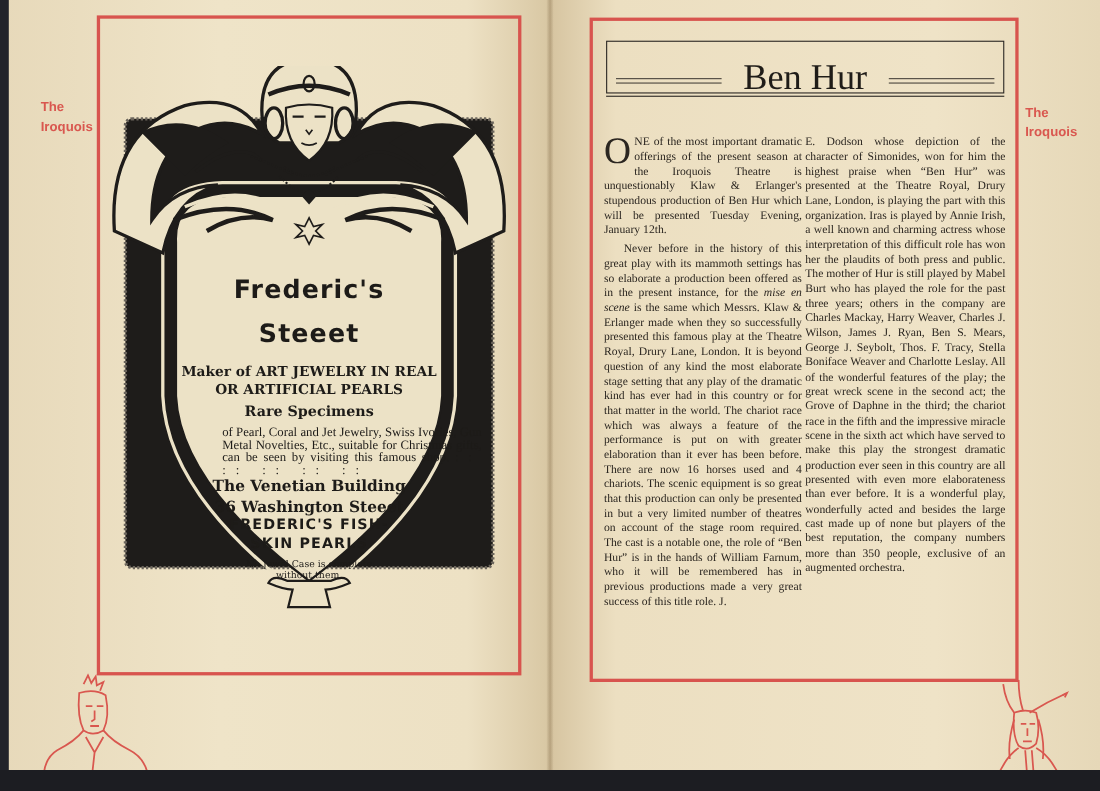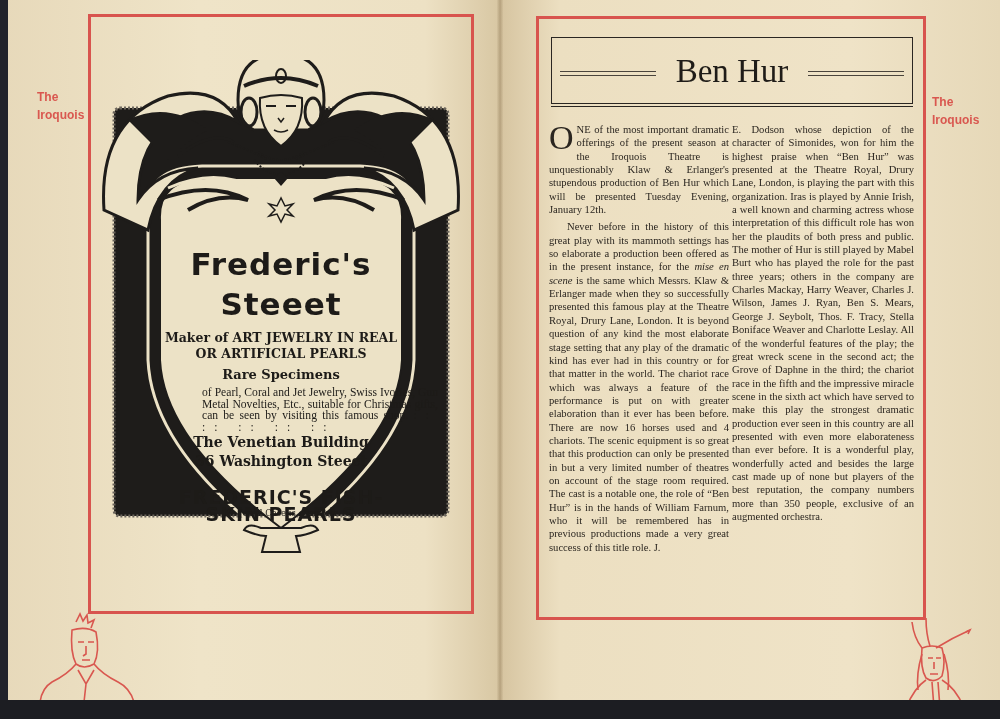--- a/index.html
+++ b/index.html
@@ -17,32 +17,32 @@
   .side-label.r{left:932px;top:93px;}
 
   .frame{position:absolute;border:3px solid #d8544e;box-sizing:border-box;}
   .frame.left{left:88px;top:14px;width:386px;height:600px;}
   .frame.right{left:536px;top:16px;width:390px;height:604px;}
 
   
   .ad{position:absolute;left:98px;top:60px;width:366px;height:520px;}
   .ad svg{position:absolute;left:0;top:0;}
   .ad-text{position:absolute;left:0;width:366px;text-align:center;color:#1d1b18;}
-  .ad-title{top:184px;font-family:"DejaVu Sans",sans-serif;font-weight:bold;font-size:31px;line-height:40px;letter-spacing:1px;}
+  .ad-title{top:184px;font-family:"DejaVu Sans",sans-serif;font-weight:bold;font-size:23px;line-height:40px;letter-spacing:1px;}
   .ad-sub{top:270px;font-family:"DejaVu Serif",serif;font-weight:bold;font-size:12.5px;line-height:16px;}
   .ad-rare{top:307px;font-family:"DejaVu Serif",serif;font-weight:bold;font-size:13px;}
   .ad-body{top:327px;left:68px;width:236px;text-align:justify;font-family:"Liberation Serif",serif;font-size:11.6px;line-height:11.5px;margin-left:36px;}
   .ad-body .dots{letter-spacing:9px;}
   .ad-building{top:374px;font-family:"DejaVu Serif",serif;font-weight:bold;font-size:14px;}
   .ad-street{top:393px;font-family:"DejaVu Serif",serif;font-weight:bold;font-size:14px;}
-  .ad-pearls{top:429px;font-family:"DejaVu Sans",sans-serif;font-weight:bold;font-size:19px;line-height:17px;letter-spacing:1px;text-align:center;}
+  .ad-pearls{top:409px;font-family:"DejaVu Sans",sans-serif;font-weight:bold;font-size:13px;line-height:17px;letter-spacing:1px;text-align:center;}
   .ad-note{top:448px;font-family:"DejaVu Serif",serif;font-size:8.5px;line-height:10px;}
 
   
-  .title-box{position:absolute;left:551px;top:37px;width:362px;height:67px;border:1.5px solid #2a2622;box-sizing:border-box;}
+  .title-box{position:absolute;left:551px;top:37px;width:362px;height:48px;border:1.5px solid #2a2622;box-sizing:border-box;}
   .title-box:after{content:"";position:absolute;left:-1px;right:-1px;bottom:-4px;height:1px;background:#2a2622;}
   .title{position:absolute;left:0;top:13px;width:100%;text-align:center;font-family:"Liberation Serif",serif;font-size:33px;line-height:40px;color:#1f1c18;}
   .rule{position:absolute;top:33px;height:3px;border-top:1px solid #4a443c;border-bottom:1px solid #4a443c;}
   .rule.l{left:8px;width:96px;}
   .rule.r{right:8px;width:96px;}
 
   .col{position:absolute;top:123px;width:180px;font-family:"Liberation Serif",serif;font-size:10.6px;line-height:13.35px;color:#2b2620;text-align:justify;hyphens:none;}
   .col.c1{left:549px;}
   .col.c2{left:732px;width:182px;}
   .col p{margin:0;}
@@ -128,20 +128,21 @@
       <span class="dots">::  ::  ::  ::  ::</span>
     </div>
     <div class="ad-text ad-building">The Venetian Building</div>
     <div class="ad-text ad-street">36 Washington Steeet</div>
     <div class="ad-text ad-pearls">
       <div>FREDERIC'S FISH-</div>
       <div>SKIN PEARLS</div>
     </div>
     <div class="ad-text ad-note">
       <div>No Jewel Case is complete</div>
+      <div>without them.</div>
     </div>
   </div>
 
   <div class="title-box">
     <div class="rule l"></div>
     <div class="title">Ben Hur</div>
     <div class="rule r"></div>
   </div>
 
   <div class="col c1">

